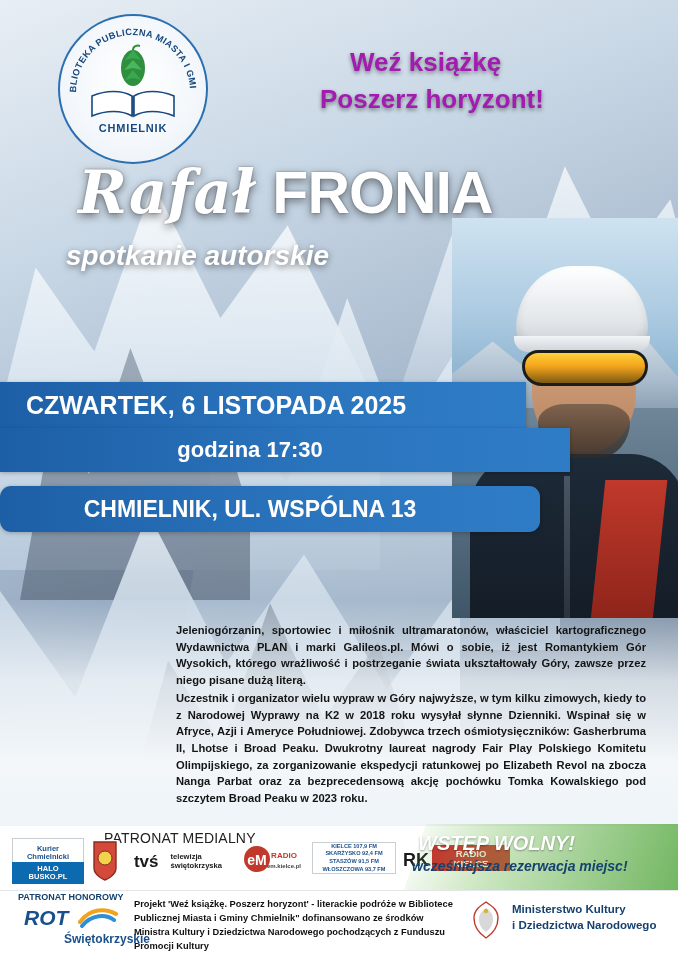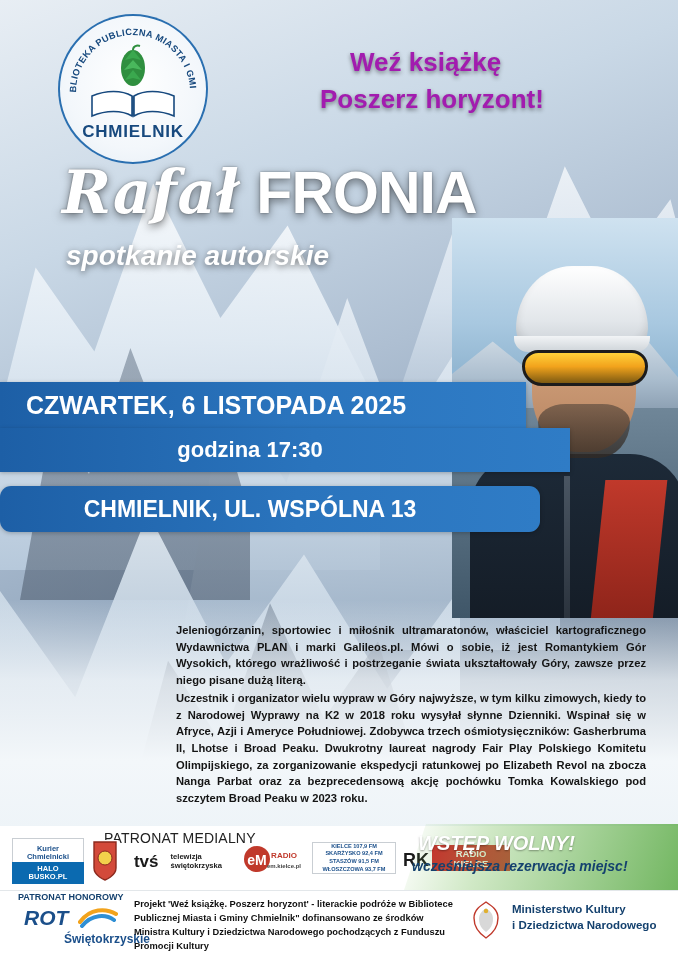--- a/index.html
+++ b/index.html
@@ -106,21 +106,21 @@
     left: 57px; top: 30px; width: 36px; height: 46px;
   }
   .logo-book {
     position: absolute;
     left: 30px; top: 74px; width: 90px; height: 32px;
   }
   .logo-name {
     position: absolute;
     left: 0; top: 108px; width: 150px;
     text-align: center;
-    font-size: 17px;
+    font-size: 11px;
     font-weight: bold;
     color: #17497e;
     letter-spacing: .8px;
   }
 
   
   .slogan {
     position: absolute;
     left: 320px; top: 44px;
     width: 330px;
@@ -139,20 +139,21 @@
     left: 62px; top: 158px;
     font-size: 59px;
     font-weight: bold;
     color: #ffffff;
     letter-spacing: .5px;
     text-shadow: 0 3px 8px rgba(0,0,0,.5), 0 0 2px rgba(0,0,0,.4);
     font-style: italic;
   }
   .speaker-name .first {
     font-family: "DejaVu Serif", serif;
+    margin-left: 16px;
   }
   .speaker-name .last {
     font-family: "Liberation Sans", sans-serif;
     font-style: normal;
     letter-spacing: -1px;
   }
   .subtitle {
     position: absolute;
     left: 66px; top: 240px;
     font-size: 28px;

